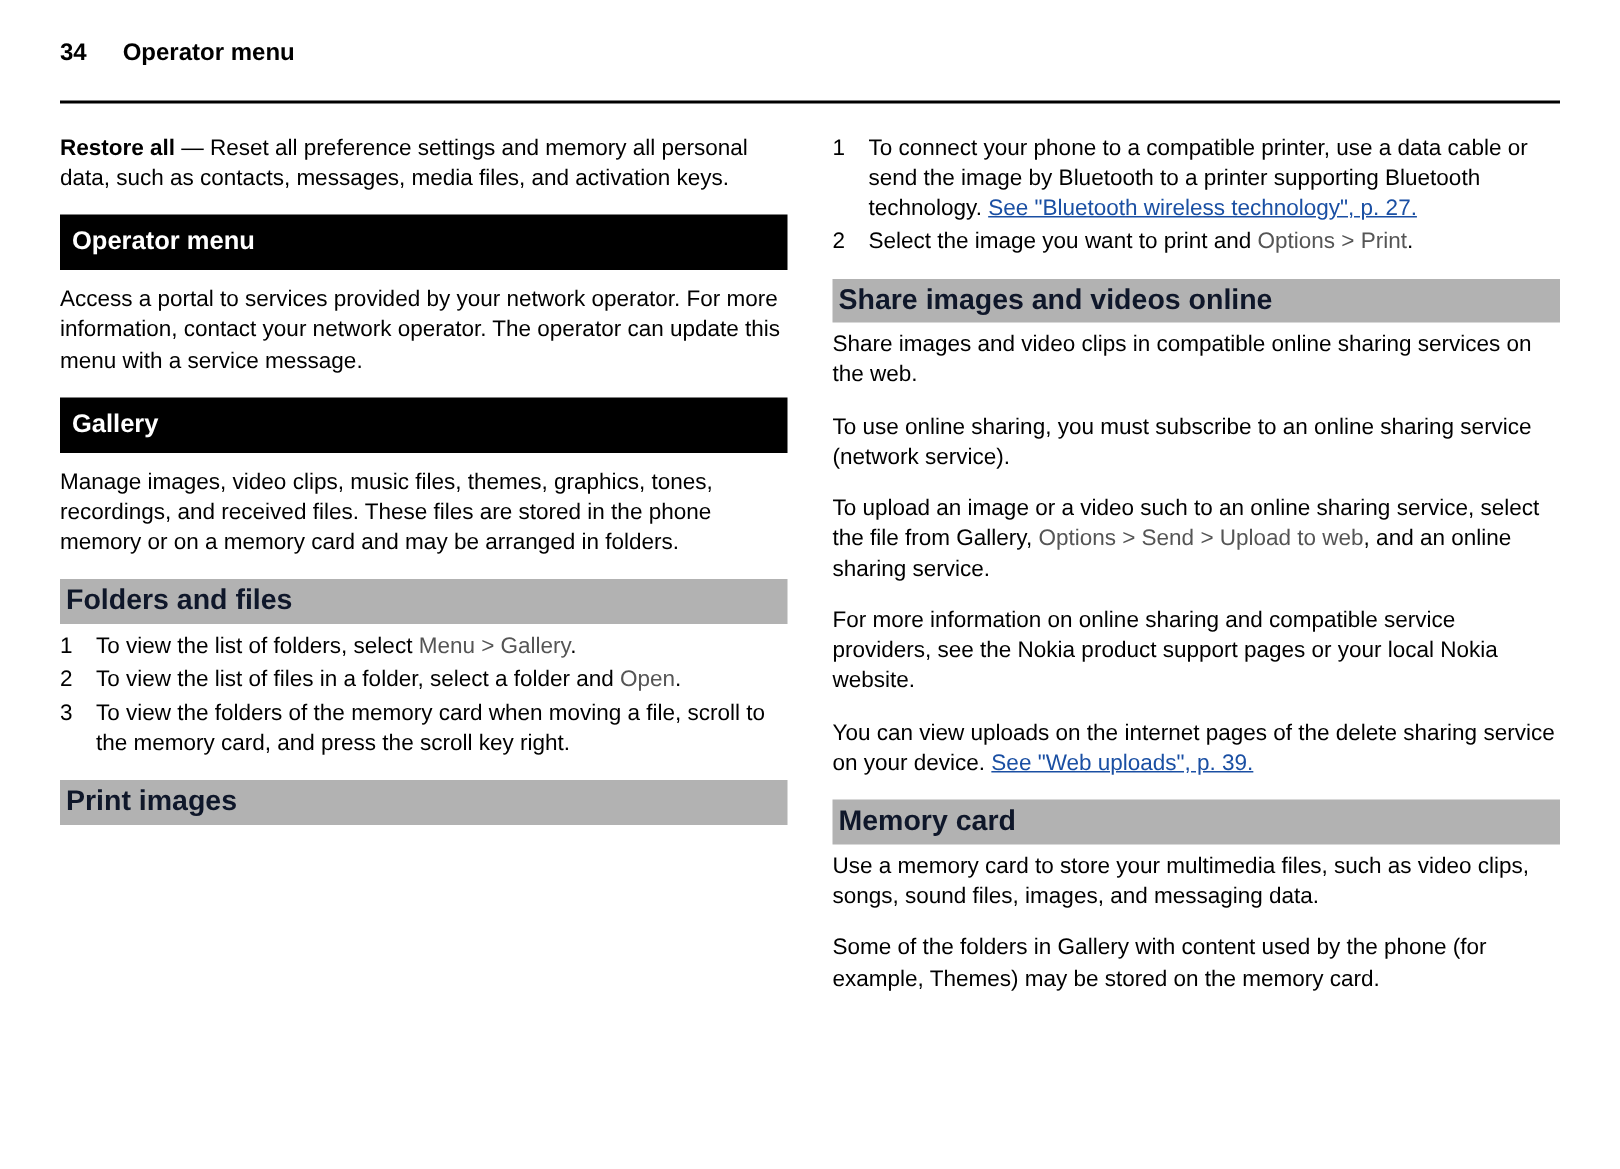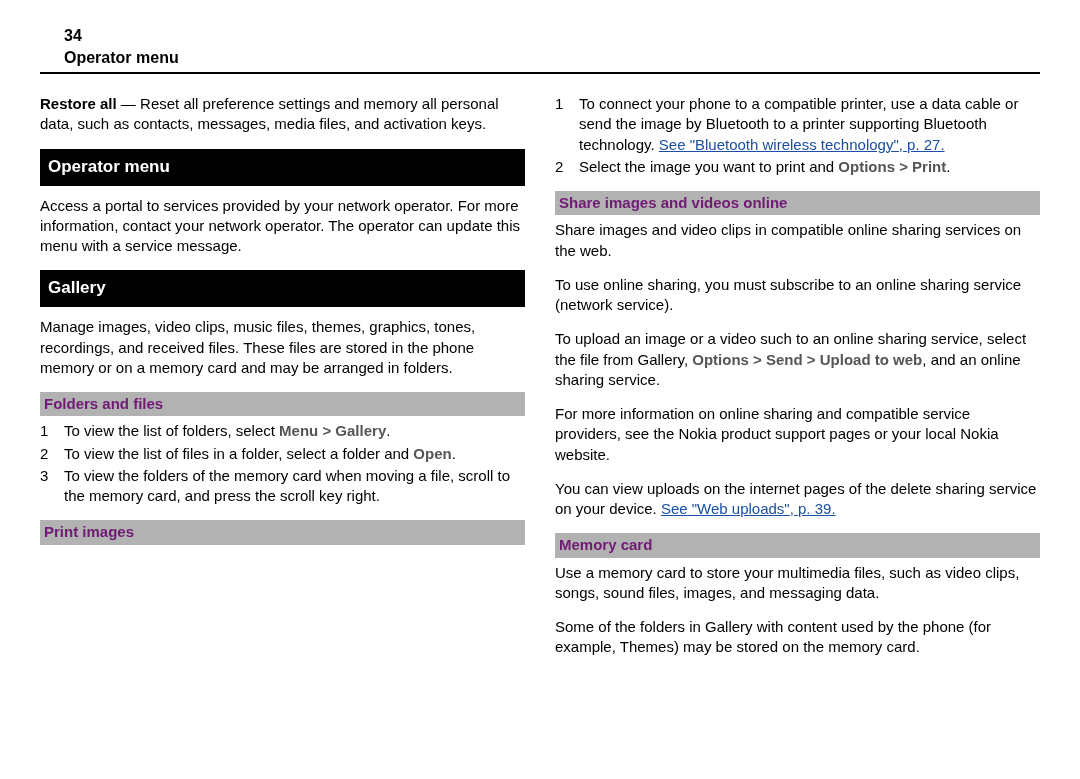--- a/index.html
+++ b/index.html
@@ -14,23 +14,22 @@
       color: #000;
       background: #fff;
       width: 1080px;
       height: 779px;
       padding: 25px 40px 40px 40px;
     }
     .header-bar {
       display: flex;
       align-items: baseline;
       border-bottom: 2px solid #000;
-      padding-bottom: 4px;
+      padding-bottom: 20px;
       margin-bottom: 20px;
-      flex-direction: column;
     }
     .header-bar .page-num {
       font-weight: bold;
       font-size: 16px;
     }
     .header-bar .page-title {
       font-weight: bold;
       font-size: 16px;
       margin-left: 24px;
     }
@@ -48,23 +47,23 @@
     .section-heading-dark {
       background: #000;
       color: #fff;
       font-weight: bold;
       font-size: 17px;
       padding: 7px 8px;
       margin-bottom: 10px;
     }
     .section-heading-grey {
       background: #b2b2b2;
-      color: #701a75;
+      color: #0f172a;
       font-weight: bold;
-      font-size: 15px;
+      font-size: 19px;
       padding: 2px 4px;
       margin-bottom: 5px;
     }
     ol.numbered {
       list-style: none;
       counter-reset: item;
       margin-bottom: 14px;
     }
     ol.numbered li {
       display: flex;
@@ -78,21 +77,21 @@
       flex: 1;
     }
     .bold {
       font-weight: bold;
     }
     .link {
       color: #1a4fa3;
       text-decoration: underline;
     }
     .menu-path {
-      font-weight: bold;
+      font-weight: normal;
       color: #555555;
     }
   </style>
 </head>
 <body>
 
 <div class="header-bar">
   <span class="page-num">34</span>
   <span class="page-title">Operator menu</span>
 </div>

